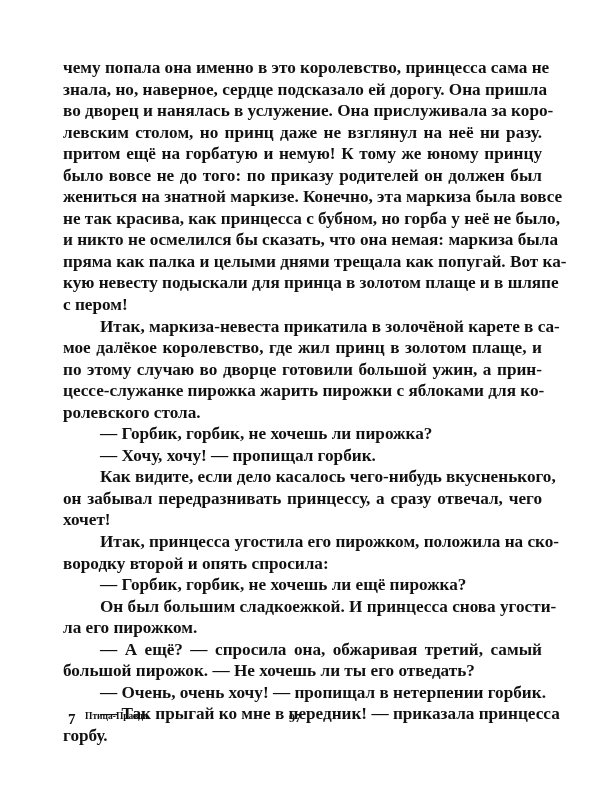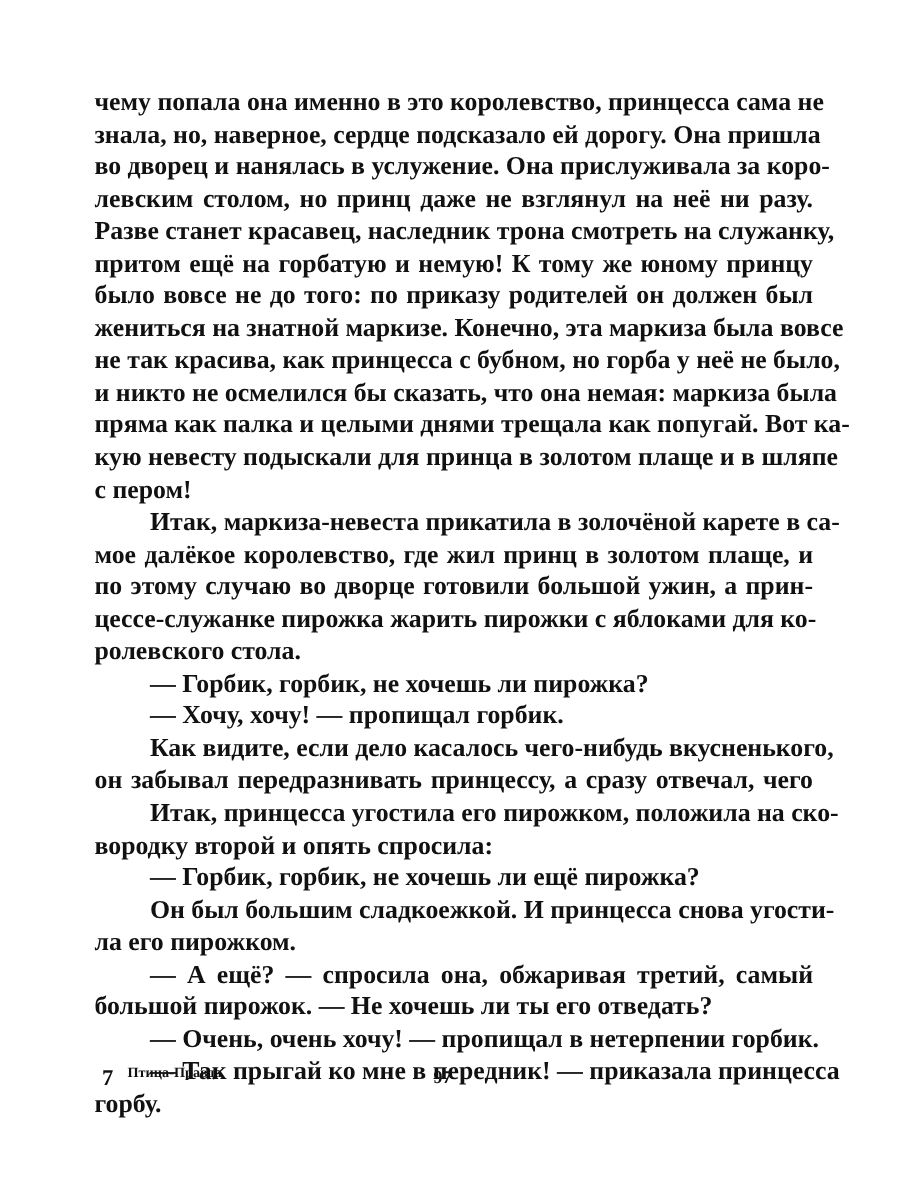--- a/index.html
+++ b/index.html
@@ -26,38 +26,38 @@
     .page-num { position: absolute; left: 226px; top: 0; font-size: 12px; }
   </style>
 </head>
 <body>
 
 <div class="page-text" id="page-body">
     <span class="line">чему попала она именно в это королевство, принцесса сама не</span>
     <span class="line">знала, но, наверное, сердце подсказало ей дорогу. Она пришла</span>
     <span class="line">во дворец и нанялась в услужение. Она прислуживала за коро-</span>
     <span class="line">левским столом, но принц даже не взглянул на неё ни разу.</span>
-    <span class="line">Разве станет красавец, наследник трона смотреть на служанку,</span>
     <span class="line">притом ещё на горбатую и немую! К тому же юному принцу</span>
     <span class="line">было вовсе не до того: по приказу родителей он должен был</span>
     <span class="line">жениться на знатной маркизе. Конечно, эта маркиза была вовсе</span>
     <span class="line">не так красива, как принцесса с бубном, но горба у неё не было,</span>
     <span class="line">и никто не осмелился бы сказать, что она немая: маркиза была</span>
     <span class="line">пряма как палка и целыми днями трещала как попугай. Вот ка-</span>
     <span class="line">кую невесту подыскали для принца в золотом плаще и в шляпе</span>
     <span class="line last">с пером!</span>
     <span class="line indent">Итак, маркиза-невеста прикатила в золочёной карете в са-</span>
     <span class="line">мое далёкое королевство, где жил принц в золотом плаще, и</span>
     <span class="line">по этому случаю во дворце готовили большой ужин, а прин-</span>
     <span class="line">цессе-служанке пирожка жарить пирожки с яблоками для ко-</span>
     <span class="line last">ролевского стола.</span>
     <span class="line indent last">— Горбик, горбик, не хочешь ли пирожка?</span>
     <span class="line indent last">— Хочу, хочу! — пропищал горбик.</span>
     <span class="line indent">Как видите, если дело касалось чего-нибудь вкусненького,</span>
     <span class="line">он забывал передразнивать принцессу, а сразу отвечал, чего</span>
+    <span class="line last">хочет!</span>
     <span class="line indent">Итак, принцесса угостила его пирожком, положила на ско-</span>
     <span class="line last">вородку второй и опять спросила:</span>
     <span class="line indent last">— Горбик, горбик, не хочешь ли ещё пирожка?</span>
     <span class="line indent">Он был большим сладкоежкой. И принцесса снова угости-</span>
     <span class="line last">ла его пирожком.</span>
     <span class="line indent">— А ещё? — спросила она, обжаривая третий, самый</span>
     <span class="line last">большой пирожок. — Не хочешь ли ты его отведать?</span>
     <span class="line indent">— Очень, очень хочу! — пропищал в нетерпении горбик.</span>
     <span class="line indent">— Так прыгай ко мне в передник! — приказала принцесса</span>
     <span class="line last">горбу.</span>

